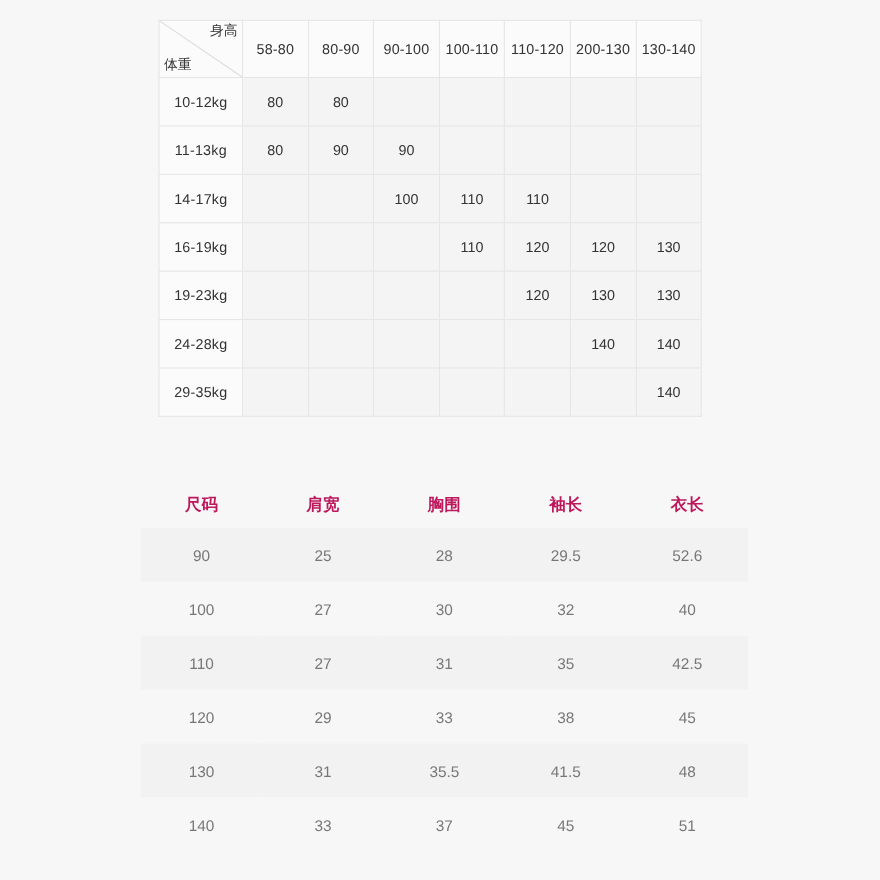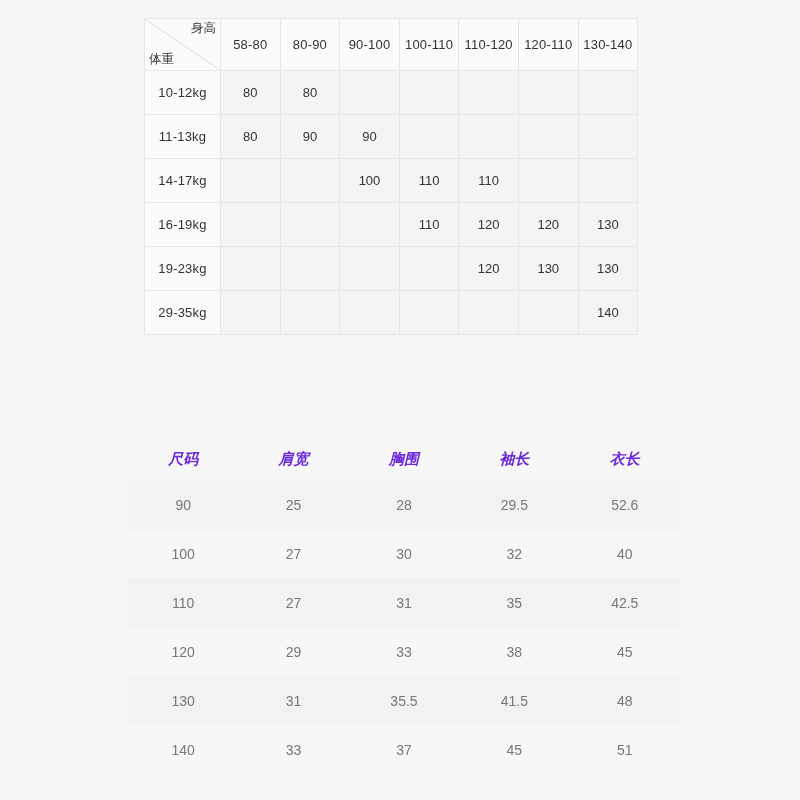--- a/index.html
+++ b/index.html
@@ -106,26 +106,25 @@
     width: 552px;
   }
   table.spec {
     border-collapse: collapse;
     width: 552px;
     table-layout: fixed;
   }
   table.spec th {
     font-size: 15px;
     font-weight: bold;
-    color: #6d28d9;
+    color: #be185d;
     text-align: center;
     height: 42px;
     padding: 0;
     background: transparent;
-    font-style: italic;
   }
   table.spec td {
     font-size: 14px;
     color: #777;
     text-align: center;
     height: 49px;
     padding: 0;
     background: transparent;
   }
   table.spec tbody tr:nth-child(odd) td { background: #f2f2f2; }
@@ -155,21 +154,21 @@
               <line x1="0" y1="0" x2="76" y2="52" stroke="#dcdcdc" stroke-width="1"></line>
             </svg>
             <span class="lbl-h">身高</span>
             <span class="lbl-w">体重</span>
           </th>
           <th class="colhead">58-80</th>
           <th class="colhead">80-90</th>
           <th class="colhead">90-100</th>
           <th class="colhead">100-110</th>
           <th class="colhead">110-120</th>
-          <th class="colhead">120-110</th>
+          <th class="colhead">200-130</th>
           <th class="colhead">130-140</th>
         </tr>
       </thead>
       <tbody id="matrix-body">
           <tr>
             <td class="rowhead">10-12kg</td>
             <td class="s-1">80</td>
             <td class="s-2">80</td>
             <td class="s-empty"></td>
             <td class="s-empty"></td>
@@ -209,20 +208,30 @@
           </tr>
           <tr>
             <td class="rowhead">19-23kg</td>
             <td class="s-empty"></td>
             <td class="s-empty"></td>
             <td class="s-empty"></td>
             <td class="s-empty"></td>
             <td class="s-6">120</td>
             <td class="s-7">130</td>
             <td class="s-7">130</td>
+          </tr>
+          <tr>
+            <td class="rowhead">24-28kg</td>
+            <td class="s-empty"></td>
+            <td class="s-empty"></td>
+            <td class="s-empty"></td>
+            <td class="s-empty"></td>
+            <td class="s-empty"></td>
+            <td class="s-7">140</td>
+            <td class="s-7">140</td>
           </tr>
           <tr>
             <td class="rowhead">29-35kg</td>
             <td class="s-empty"></td>
             <td class="s-empty"></td>
             <td class="s-empty"></td>
             <td class="s-empty"></td>
             <td class="s-empty"></td>
             <td class="s-empty"></td>
             <td class="s-7">140</td>

